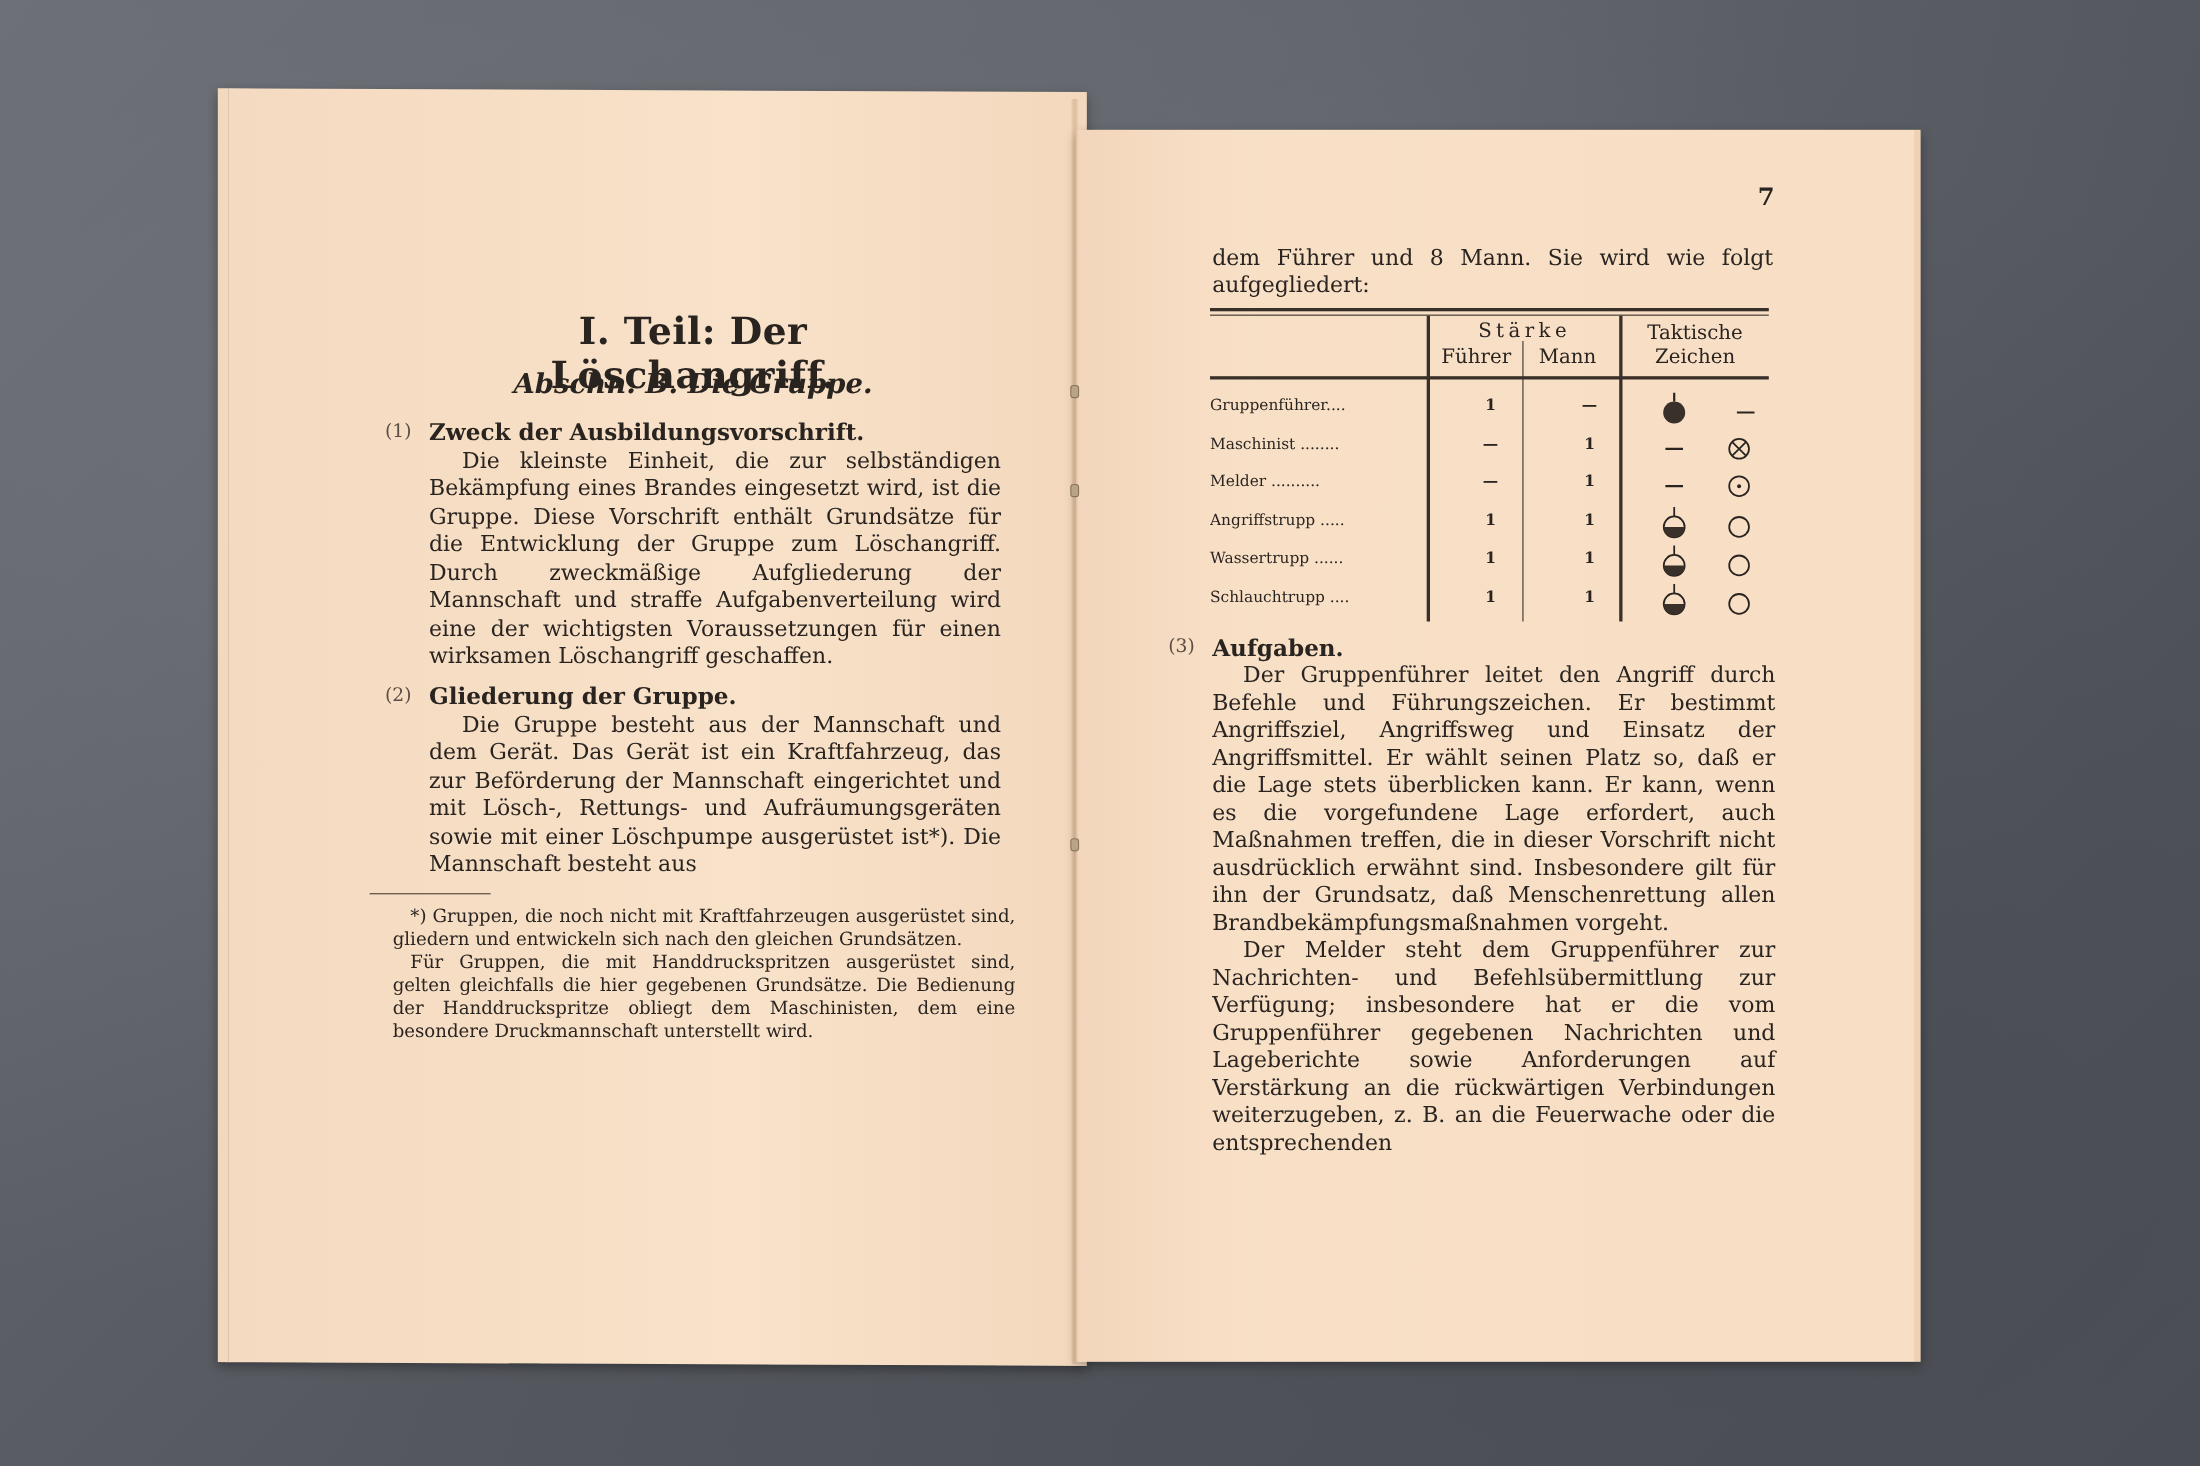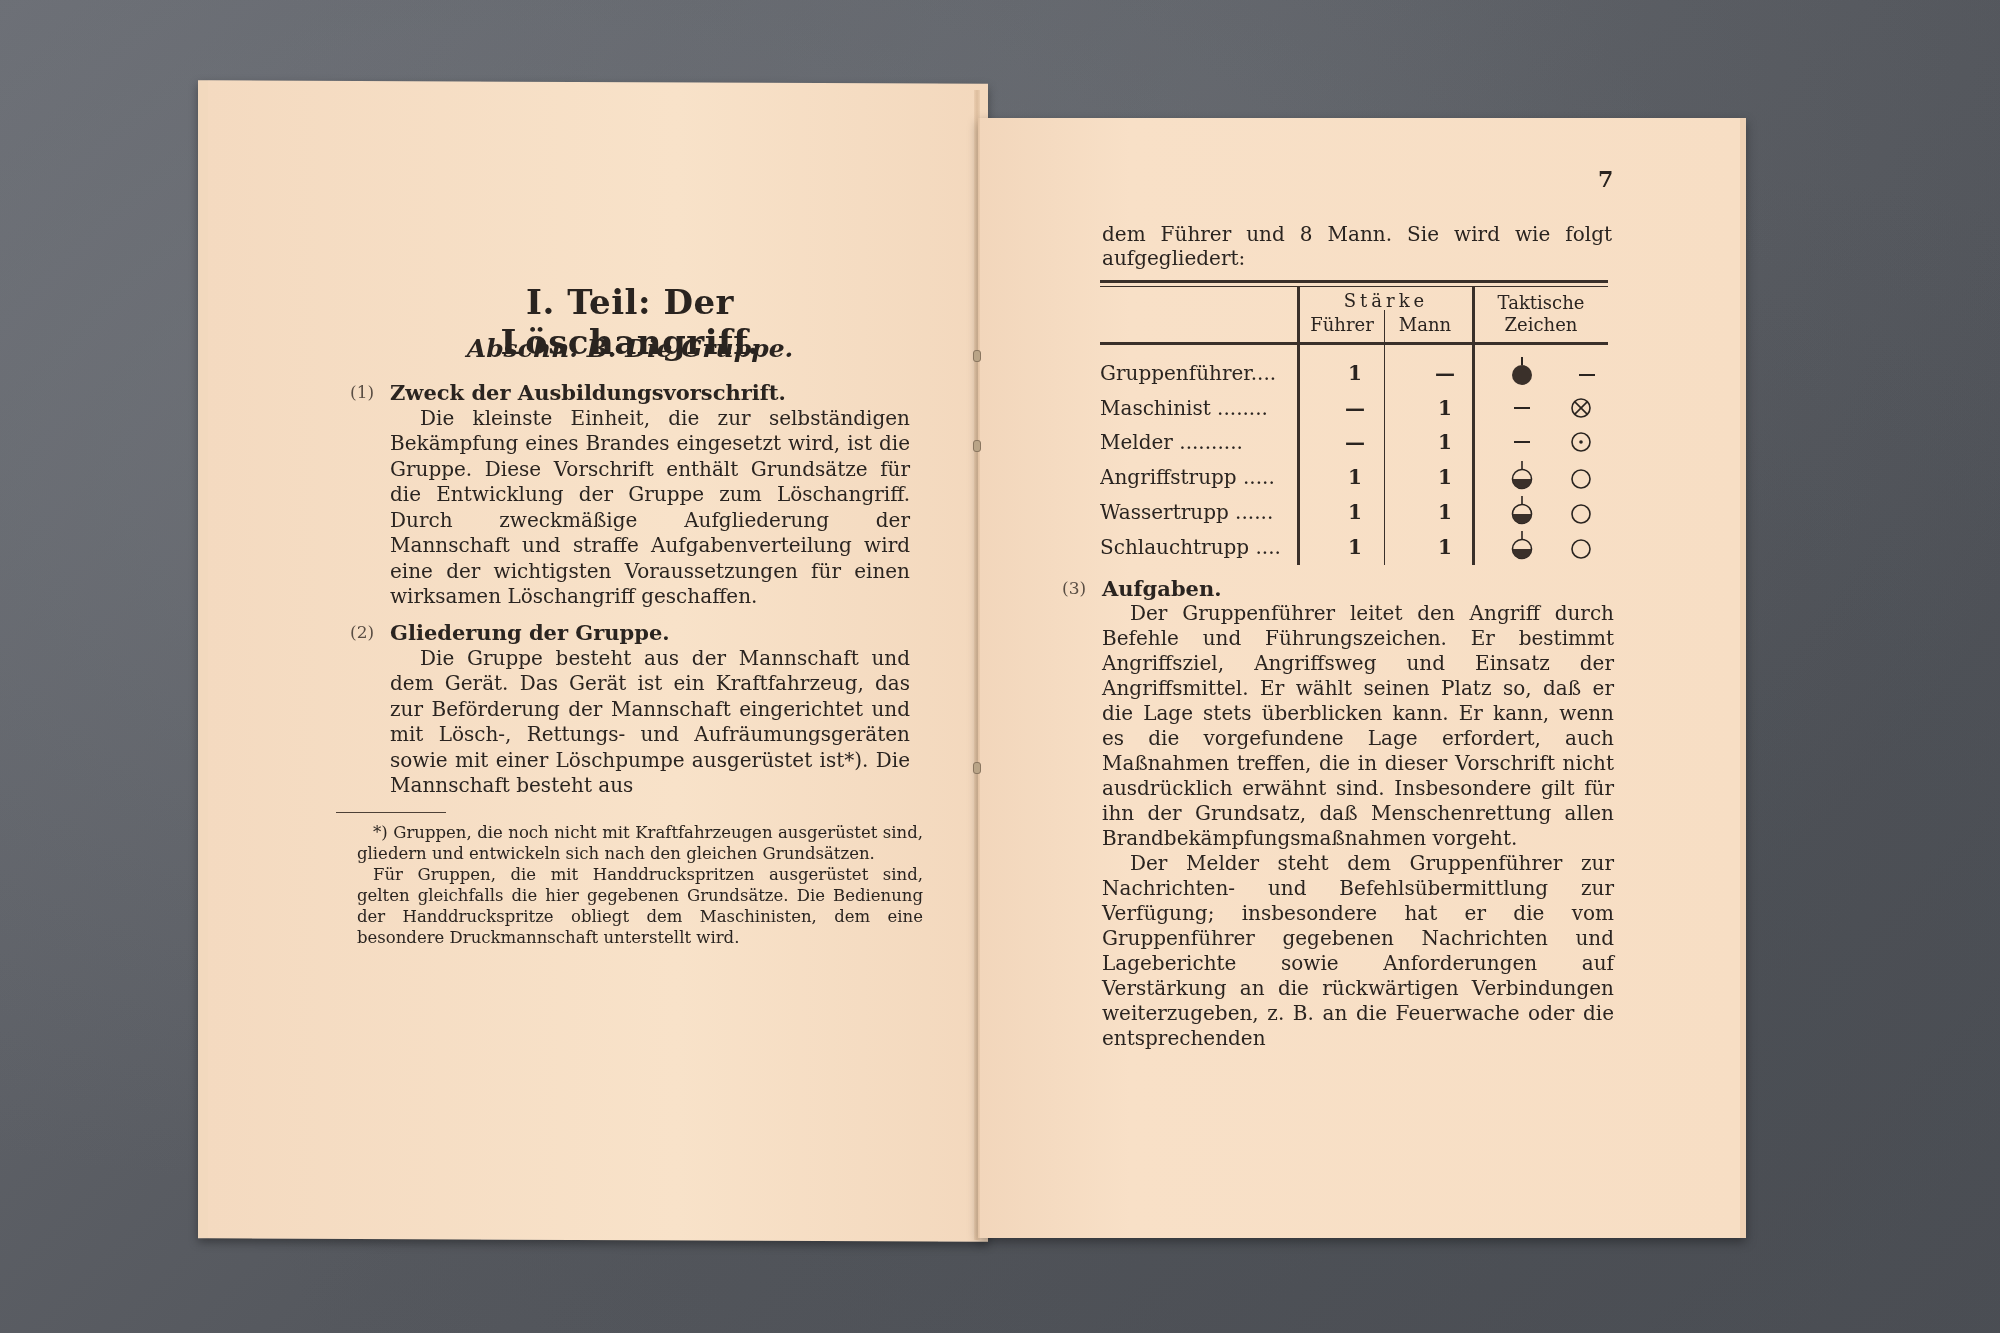--- a/index.html
+++ b/index.html
@@ -74,21 +74,21 @@
     .intro {
       position: absolute; left: 1102px; top: 222px; width: 510px;
       font-size: 20px; line-height: 24px; text-align: justify;
     }
     .tbl-rule-thick { position: absolute; height: 3px; background: #3a302a; }
     .tbl-rule-thin { position: absolute; height: 1px; background: #3a302a; }
     .tbl-vline { position: absolute; width: 3px; background: #3a302a; }
     .tbl-vline-thin { position: absolute; width: 1px; background: #3a302a; }
     .th { position: absolute; font-size: 18px; text-align: center; }
     .row {
-      position: absolute; left: 1100px; width: 520px; height: 34px; font-size: 20px;
+      position: absolute; left: 1100px; width: 520px; height: 34px; font-size: 14px;
     }
     .row .lbl { position: absolute; left: 0; top: 6px; width: 195px; white-space: nowrap; overflow: hidden; }
     .row .c1 { position: absolute; left: 210px; width: 90px; top: 6px; text-align: center; font-weight: bold; }
     .row .c2 { position: absolute; left: 300px; width: 90px; top: 6px; text-align: center; font-weight: bold; }
     .row .sym1 { position: absolute; left: 390px; width: 65px; top: 0; height: 34px; }
     .row .sym2 { position: absolute; left: 455px; width: 65px; top: 0; height: 34px; }
 
     .right-content {
       position: absolute; left: 1062px; top: 576px; width: 552px;
       font-size: 20px; line-height: 25px;

